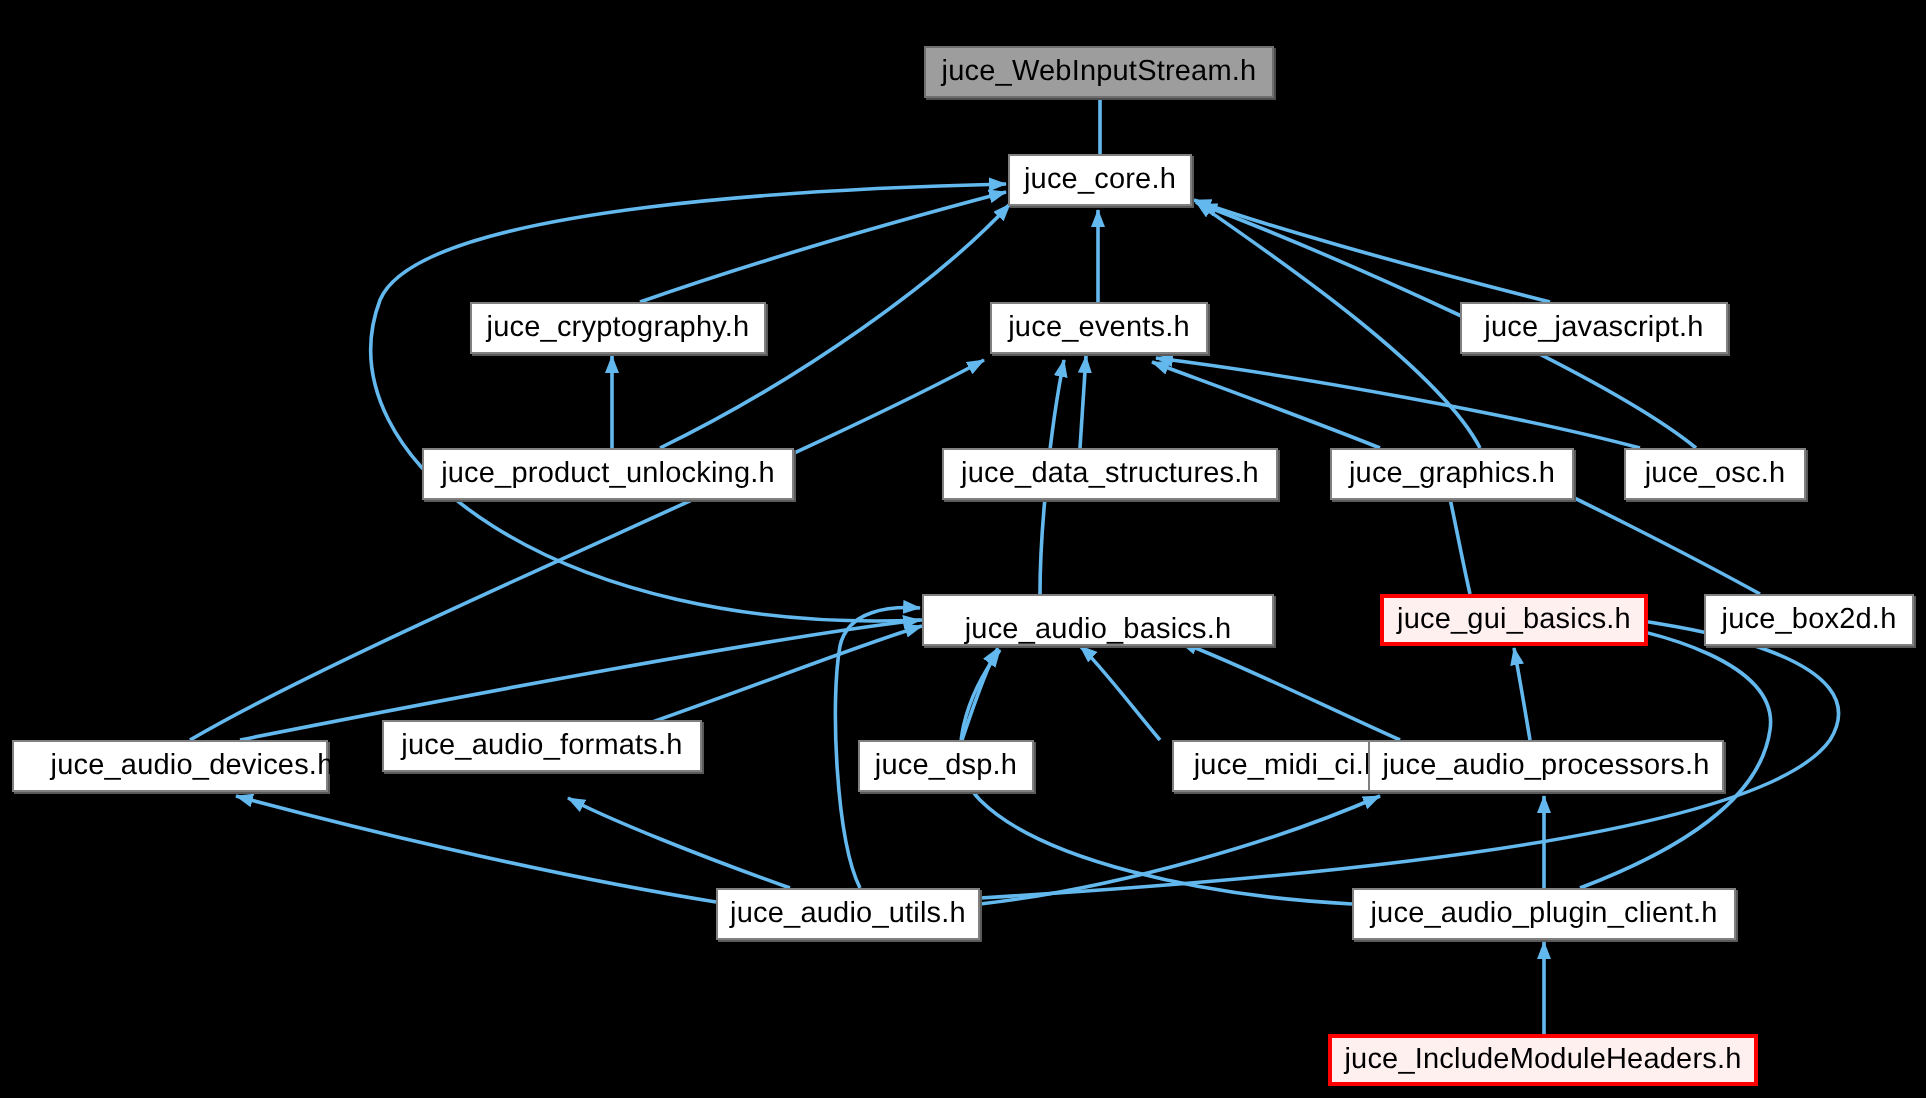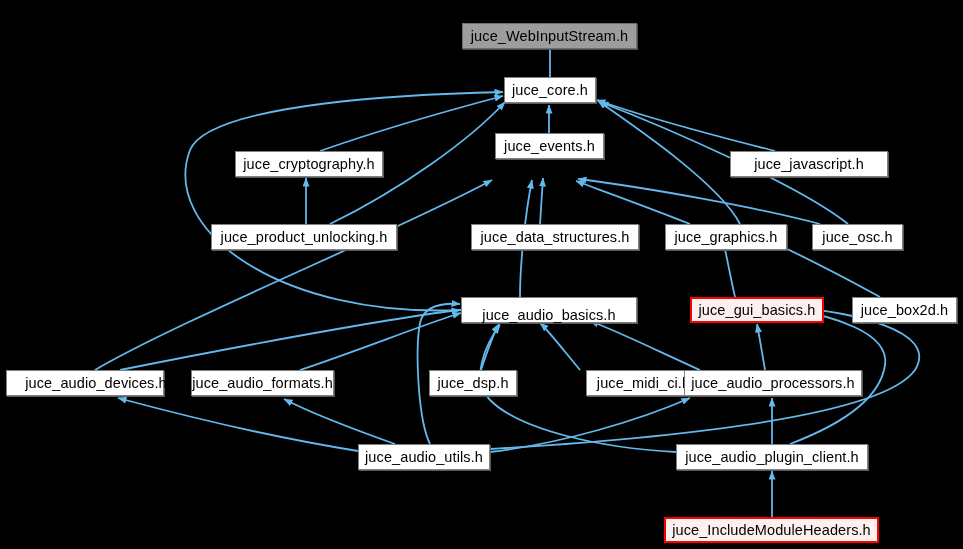--- a/index.html
+++ b/index.html
@@ -102,24 +102,24 @@
   <div id="node-layer">
       <div class="node root" style="left: 462px; top: 23px; width: 175px;">
         <span class="node-label">juce_WebInputStream.h</span>
       </div>
       <div class="node" style="left: 504px; top: 77px; width: 92px;">
         <span class="node-label">juce_core.h</span>
       </div>
       <div class="node" style="left: 235px; top: 151px; width: 148px;">
         <span class="node-label">juce_cryptography.h</span>
       </div>
-      <div class="node" style="left: 495px; top: 133px; width: 109px;">
+      <div class="node" style="left: 495px; top: 151px; width: 109px;">
         <span class="node-label">juce_events.h</span>
       </div>
-      <div class="node" style="left: 730px; top: 151px; width: 158px;">
+      <div class="node" style="left: 730px; top: 151px; width: 134px;">
         <span class="node-label">juce_javascript.h</span>
       </div>
       <div class="node" style="left: 211px; top: 224px; width: 186px;">
         <span class="node-label">juce_product_unlocking.h</span>
       </div>
       <div class="node" style="left: 471px; top: 224px; width: 168px;">
         <span class="node-label">juce_data_structures.h</span>
       </div>
       <div class="node" style="left: 665px; top: 224px; width: 122px;">
         <span class="node-label">juce_graphics.h</span>
@@ -132,21 +132,21 @@
       </div>
       <div class="node highlight" style="left: 690px; top: 297px; width: 134px;">
         <span class="node-label">juce_gui_basics.h</span>
       </div>
       <div class="node" style="left: 852px; top: 297px; width: 105px;">
         <span class="node-label">juce_box2d.h</span>
       </div>
       <div class="node" style="left: 6px; top: 370px; width: 158px; padding-left: 22px;">
         <span class="node-label">juce_audio_devices.h</span>
       </div>
-      <div class="node" style="left: 191px; top: 370px; width: 143px;">
+      <div class="node" style="left: 191px; top: 360px; width: 160px;">
         <span class="node-label">juce_audio_formats.h</span>
       </div>
       <div class="node" style="left: 429px; top: 370px; width: 88px;">
         <span class="node-label">juce_dsp.h</span>
       </div>
       <div class="node" style="left: 542px; top: 370px; width: 115px; margin-left: 44px;">
         <span class="node-label">juce_midi_ci.h</span>
       </div>
       <div class="node" style="left: 684px; top: 370px; width: 178px;">
         <span class="node-label">juce_audio_processors.h</span>

